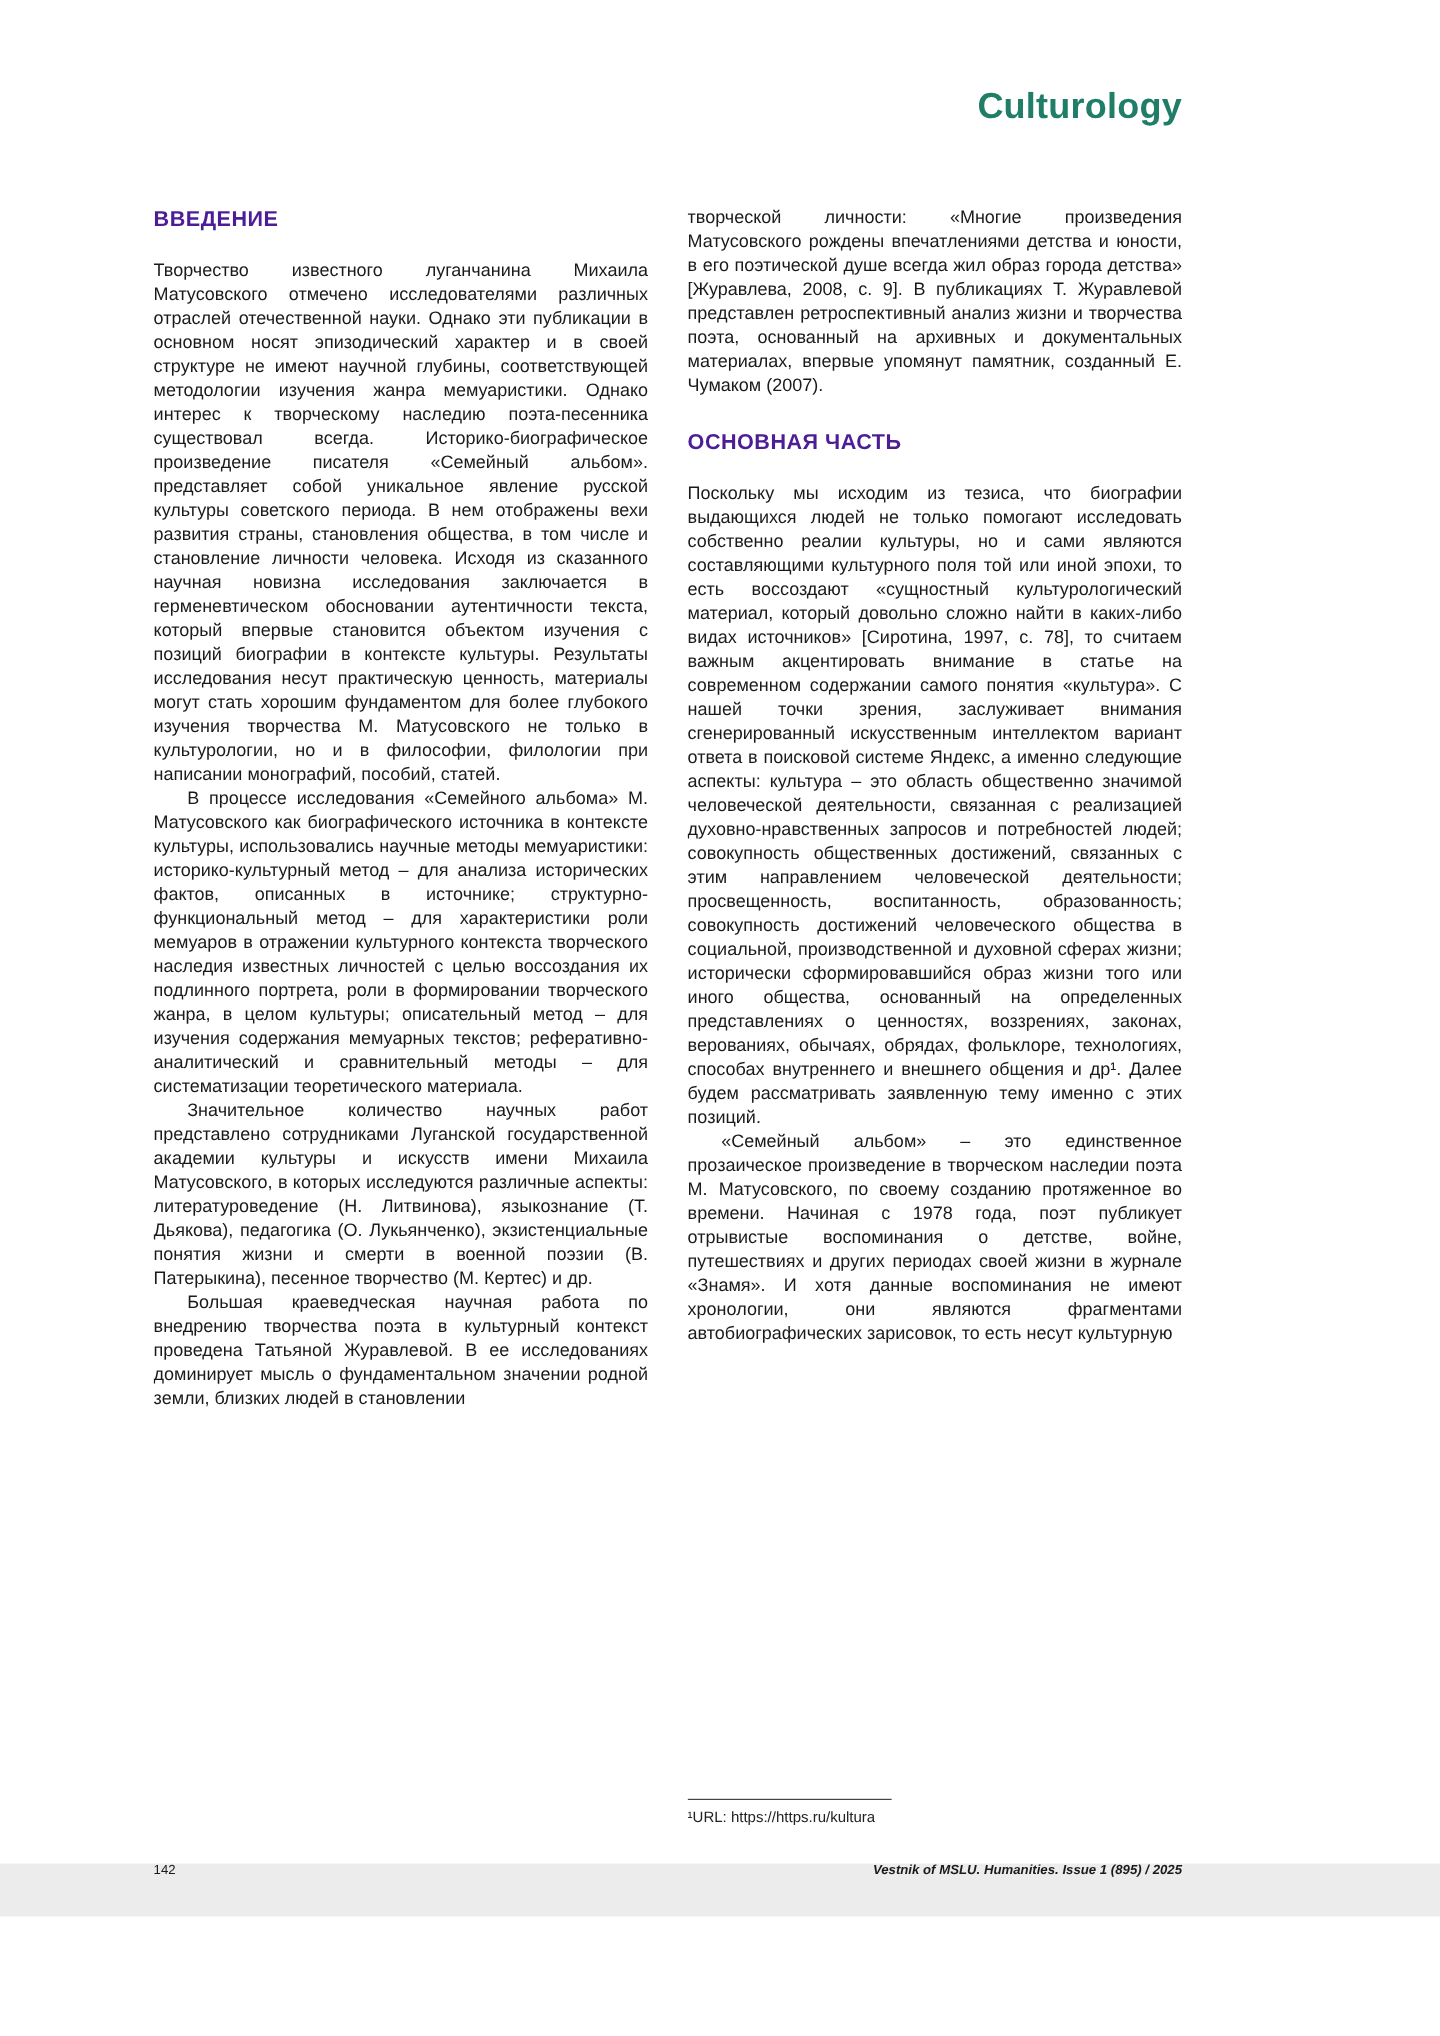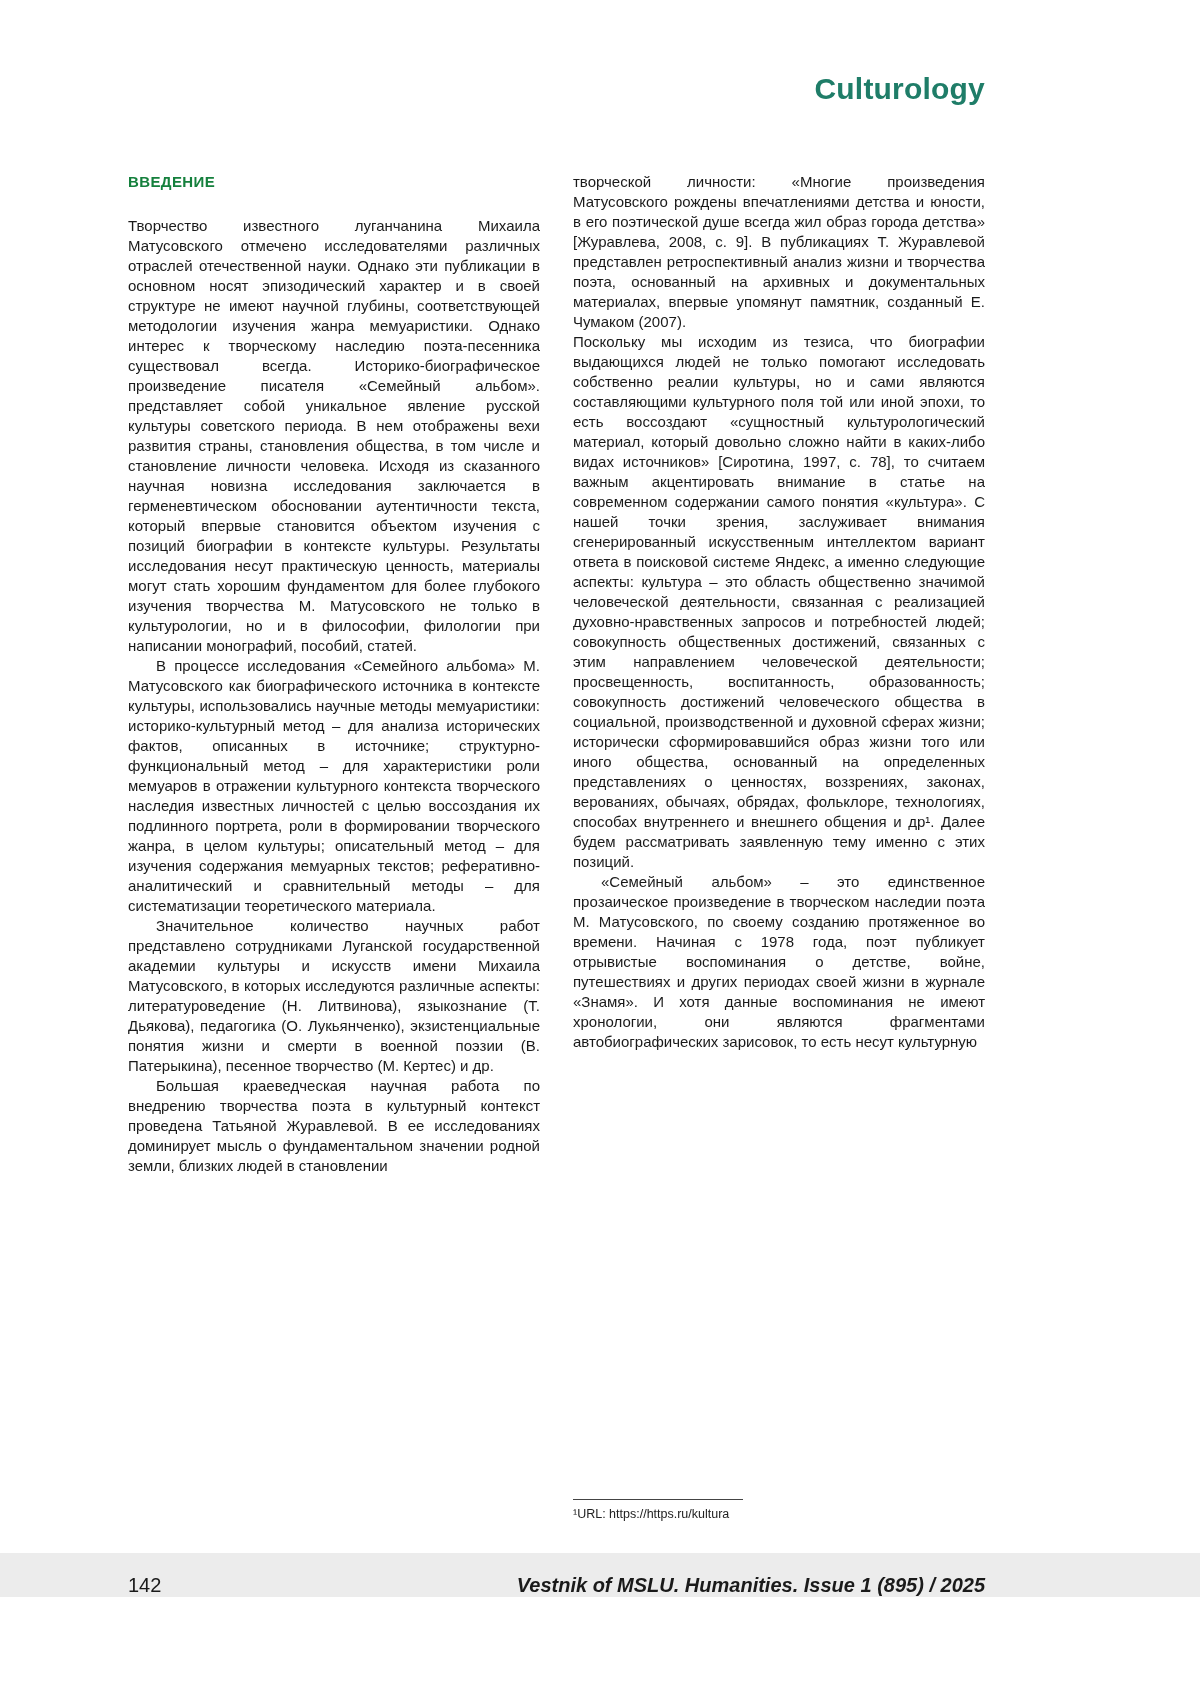--- a/index.html
+++ b/index.html
@@ -44,23 +44,23 @@
     hyphens: auto;
     overflow-wrap: break-word;
   }
   .col.right {
     position: relative;
     padding-bottom: 58px;
     box-sizing: border-box;
   }
   .section-heading {
     margin: 0 0 24px 0;
-    font-size: 15px;
+    font-size: 18px;
     font-weight: bold;
-    color: #15803d;
+    color: #4c1d95;
     letter-spacing: 0.4px;
     text-align: left;
   }
   .section-heading.inner {
     margin-top: 26px;
   }
   .col p {
     margin: 0;
     text-indent: 28px;
   }
@@ -87,25 +87,25 @@
     margin-bottom: 6px;
   }
   .footer-band {
     position: absolute;
     left: 0;
     top: 1553px;
     width: 1200px;
     height: 44px;
     background: #ececec;
     display: flex;
-    align-items: flex-end;
+    align-items: flex-start;
     justify-content: space-between;
     box-sizing: border-box;
     padding: 0 215px 0 128px;
-    font-size: 20px;
+    font-size: 11px;
   }
   .footer-page-number {
     font-style: normal;
     color: #1a1a1a;
   }
   .footer-journal {
     font-style: italic;
     font-weight: 600;
     color: #1a1a1a;
     margin-left: 37px;
@@ -123,20 +123,21 @@
     <div class="col left">
       <h2 class="section-heading">ВВЕДЕНИЕ</h2>
       <p class="noindent first-after-heading">Творчество известного луганчанина Михаила Матусовского отмечено исследователями различных отраслей отечественной науки. Однако эти публикации в основном носят эпизодический характер и в своей структуре не имеют научной глубины, соответствующей методологии изучения жанра мемуаристики. Однако интерес к творческому наследию поэта-песенника существовал всегда. Историко-биографическое произведение писателя «Семейный альбом». представляет собой уникальное явление русской культуры советского периода. В нем отображены вехи развития страны, становления общества, в том числе и становление личности человека. Исходя из сказанного научная новизна исследования заключается в герменевтическом обосновании аутентичности текста, который впервые становится объектом изучения с позиций биографии в контексте культуры. Результаты исследования несут практическую ценность, материалы могут стать хорошим фундаментом для более глубокого изучения творчества М. Матусовского не только в культурологии, но и в философии, филологии при написании монографий, пособий, статей.</p>
       <p>В процессе исследования «Семейного альбома» М. Матусовского как биографического источника в контексте культуры, использовались научные методы мемуаристики: историко-культурный метод – для анализа исторических фактов, описанных в источнике; структурно-функциональный метод – для характеристики роли мемуаров в отражении культурного контекста творческого наследия известных личностей с целью воссоздания их подлинного портрета, роли в формировании творческого жанра, в целом культуры; описательный метод – для изучения содержания мемуарных текстов; реферативно-аналитический и сравнительный методы – для систематизации теоретического материала.</p>
       <p>Значительное количество научных работ представлено сотрудниками Луганской государственной академии культуры и искусств имени Михаила Матусовского, в которых исследуются различные аспекты: литературоведение (Н. Литвинова), языкознание (Т. Дьякова), педагогика (О. Лукьянченко), экзистенциальные понятия жизни и смерти в военной поэзии (В. Патерыкина), песенное творчество (М. Кертес) и др.</p>
       <p>Большая краеведческая научная работа по внедрению творчества поэта в культурный контекст проведена Татьяной Журавлевой. В ее исследованиях доминирует мысль о фундаментальном значении родной земли, близких людей в становлении</p>
     </div>
 
     <div class="col right">
       <p class="noindent">творческой личности: «Многие произведения Матусовского рождены впечатлениями детства и юности, в его поэтической душе всегда жил образ города детства» [Журавлева, 2008, с. 9]. В публикациях Т. Журавлевой представлен ретроспективный анализ жизни и творчества поэта, основанный на архивных и документальных материалах, впервые упомянут памятник, созданный Е. Чумаком (2007).</p>
+      <h2 class="section-heading inner">ОСНОВНАЯ ЧАСТЬ</h2>
       <p class="noindent first-after-heading">Поскольку мы исходим из тезиса, что биографии выдающихся людей не только помогают исследовать собственно реалии культуры, но и сами являются составляющими культурного поля той или иной эпохи, то есть воссоздают «сущностный культурологический материал, который довольно сложно найти в каких-либо видах источников» [Сиротина, 1997, с. 78], то считаем важным акцентировать внимание в статье на современном содержании самого понятия «культура». С нашей точки зрения, заслуживает внимания сгенерированный искусственным интеллектом вариант ответа в поисковой системе Яндекс, а именно следующие аспекты: культура – это область общественно значимой человеческой деятельности, связанная с реализацией духовно-нравственных запросов и потребностей людей; совокупность общественных достижений, связанных с этим направлением человеческой деятельности; просвещенность, воспитанность, образованность; совокупность достижений человеческого общества в социальной, производственной и духовной сферах жизни; исторически сформировавшийся образ жизни того или иного общества, основанный на определенных представлениях о ценностях, воззрениях, законах, верованиях, обычаях, обрядах, фольклоре, технологиях, способах внутреннего и внешнего общения и др¹. Далее будем рассматривать заявленную тему именно с этих позиций.</p>
       <p>«Семейный альбом» – это единственное прозаическое произведение в творческом наследии поэта М. Матусовского, по своему созданию протяженное во времени. Начиная с 1978 года, поэт публикует отрывистые воспоминания о детстве, войне, путешествиях и других периодах своей жизни в журнале «Знамя». И хотя данные воспоминания не имеют хронологии, они являются фрагментами автобиографических зарисовок, то есть несут культурную</p>
 
       <div class="footnote">
         <div class="footnote-rule"></div>
         <div>¹URL: https://https.ru/kultura</div>
       </div>
     </div>
 
   </div>

